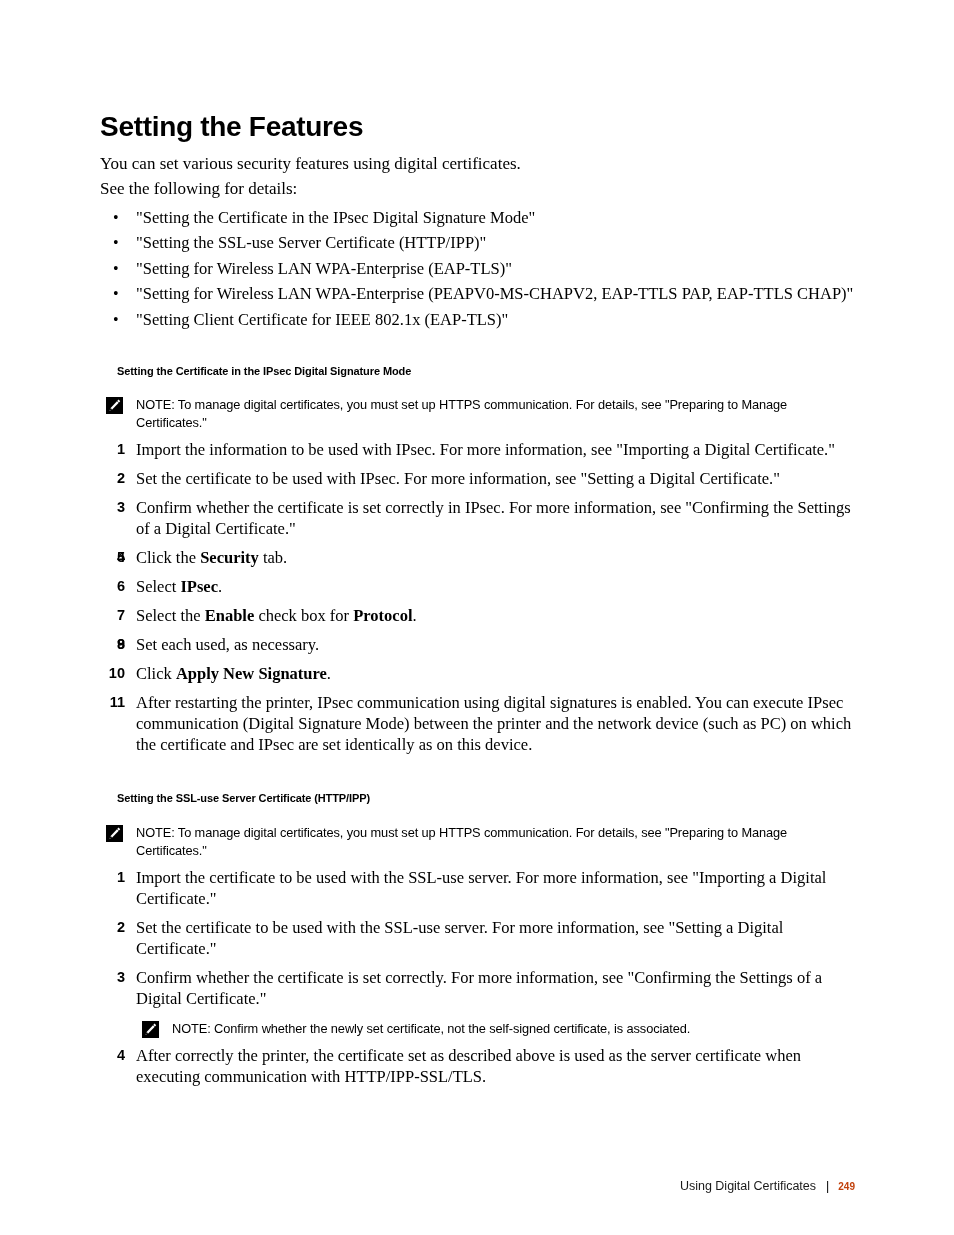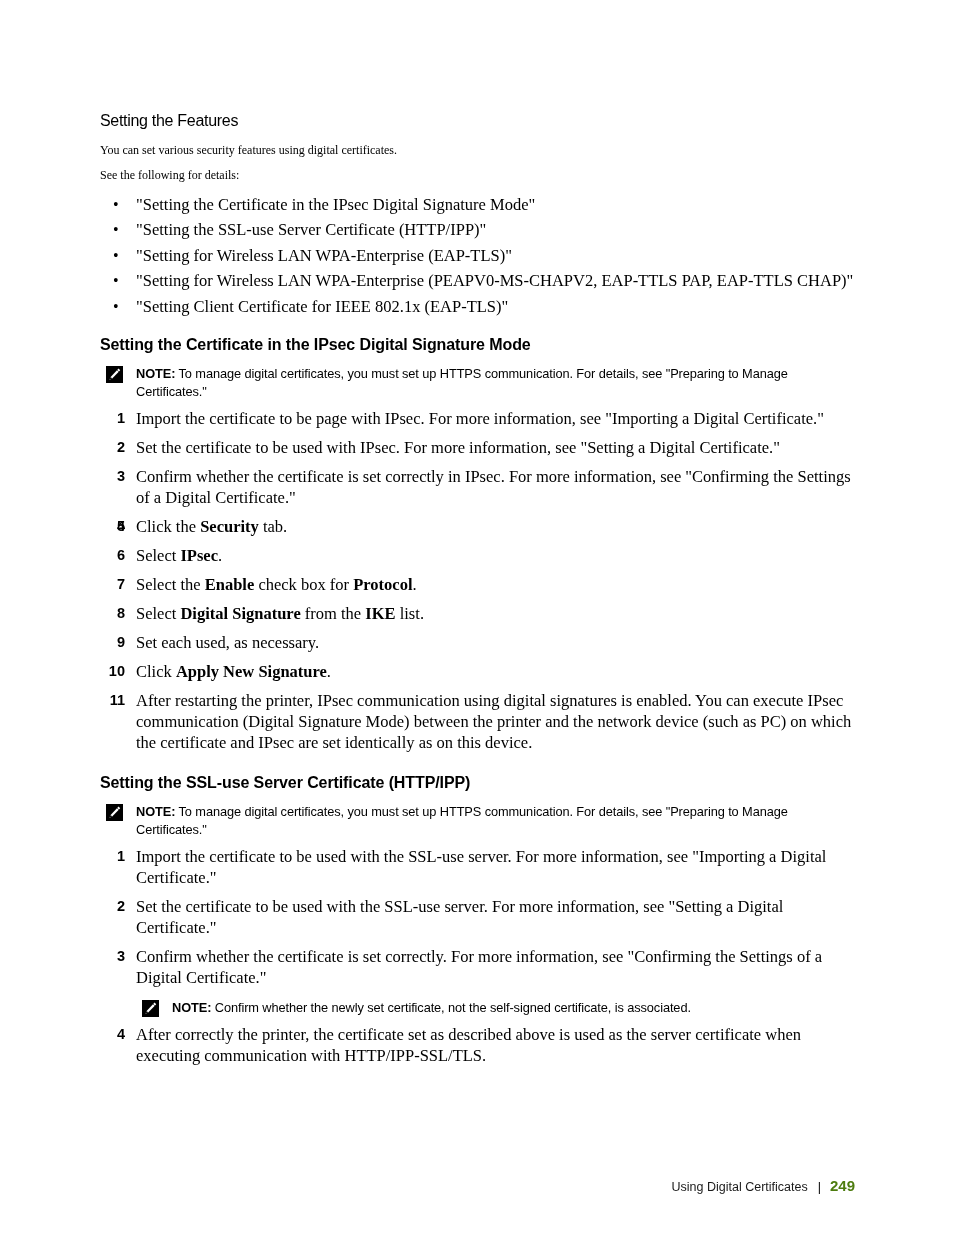--- a/index.html
+++ b/index.html
@@ -20,42 +20,42 @@
     position: absolute;
     left: 100px;
     top: 0;
     width: 755px;
     height: 1235px;
   }
 
   
   .h1 {
     font-family: "Liberation Sans Narrow", "Liberation Sans", "DejaVu Sans", sans-serif;
-    font-weight: normal;
-    font-size: 16px;
+    font-weight: bold;
+    font-size: 28px;
     letter-spacing: -0.3px;
     line-height: 1.1;
     margin: 0;
     padding-top: 112px;
     color: #000;
   }
 
   .h2 {
     font-family: "Liberation Sans Narrow", "Liberation Sans", "DejaVu Sans", sans-serif;
     font-weight: bold;
-    font-size: 16px;
+    font-size: 11px;
     letter-spacing: -0.1px;
     line-height: 1.2;
-    margin: 0;
+    margin: 17px;
     color: #000;
   }
 
   
   .body-line {
-    font-size: 12px;
+    font-size: 17px;
     line-height: 25px;
     margin: 0;
   }
 
   .intro {
     margin-top: 8px;
   }
 
   
   ul.bullets {
@@ -128,21 +128,21 @@
   .note .note-icon svg {
     display: block;
   }
   .note .note-body {
     font-family: "Liberation Sans Narrow", "Liberation Sans", "DejaVu Sans", sans-serif;
     font-size: 12.8px;
     line-height: 17px;
     letter-spacing: -0.1px;
   }
   .note .note-label {
-    font-weight: bold;
+    font-weight: normal;
     text-align: right;
   }
 
   
   .sec-gap-1 { height: 20px; }
   .after-bullets { height: 16px; }
 
   
   .footer {
     position: absolute;
@@ -156,22 +156,22 @@
     color: #1a1a1a;
     white-space: nowrap;
   }
   .footer .footer-sep {
     display: inline-block;
     margin: 0 9px 0 10px;
     color: #000;
   }
   .footer .footer-page {
     font-weight: bold;
-    font-size: 15px;
-    color: #4d7c0f;
+    font-size: 10px;
+    color: #c2410c;
     text-align: center;
   }
 </style>
 </head>
 <body>
 
 <div class="page">
 
   <h1 class="h1">Setting the Features</h1>
 
@@ -213,21 +213,21 @@
         <path d="M3.4 13.9 L4.6 11.0 L6.2 12.6 Z" fill="#000000"></path>
         <path d="M11.2 4.1 L12.9 5.8" stroke="#000000" stroke-width="0.7" fill="none"></path>
       </svg>
     </span>
     <span class="note-body"><span class="note-label">NOTE:</span> <span>To manage digital certificates, you must set up HTTPS communication. For details, see "Preparing to Manage Certificates."</span></span>
   </div>
 
   <ol class="steps">
     <li>
       <span class="step-num">1</span>
-      <span class="step-text">Import the certificate to be page with IPsec. For more information, see "Importing a Digital Certificate."</span>
+      <span class="step-text">Import the information to be used with IPsec. For more information, see "Importing a Digital Certificate."</span>
     </li>
     <li>
       <span class="step-num">2</span>
       <span class="step-text">Set the certificate to be used with IPsec. For more information, see "Setting a Digital Certificate."</span>
     </li>
     <li>
       <span class="step-num">3</span>
       <span class="step-text">Confirm whether the certificate is set correctly in IPsec. For more information, see "Confirming the Settings of a Digital Certificate."</span>
     </li>
     <li>
@@ -240,21 +240,20 @@
     <li>
       <span class="step-num">6</span>
       <span class="step-text"><span>Select </span><b>IPsec</b><span>.</span></span>
     </li>
     <li>
       <span class="step-num">7</span>
       <span class="step-text"><span>Select the </span><b>Enable</b><span> check box for </span><b>Protocol</b><span>.</span></span>
     </li>
     <li>
       <span class="step-num">8</span>
-      <span class="step-text"><span>Select </span><b>Digital Signature</b><span> from the </span><b>IKE</b><span> list.</span></span>
     </li>
     <li>
       <span class="step-num">9</span>
       <span class="step-text">Set each used, as necessary.</span>
     </li>
     <li>
       <span class="step-num">10</span>
       <span class="step-text"><span>Click </span><b>Apply New Signature</b><span>.</span></span>
     </li>
     <li>

